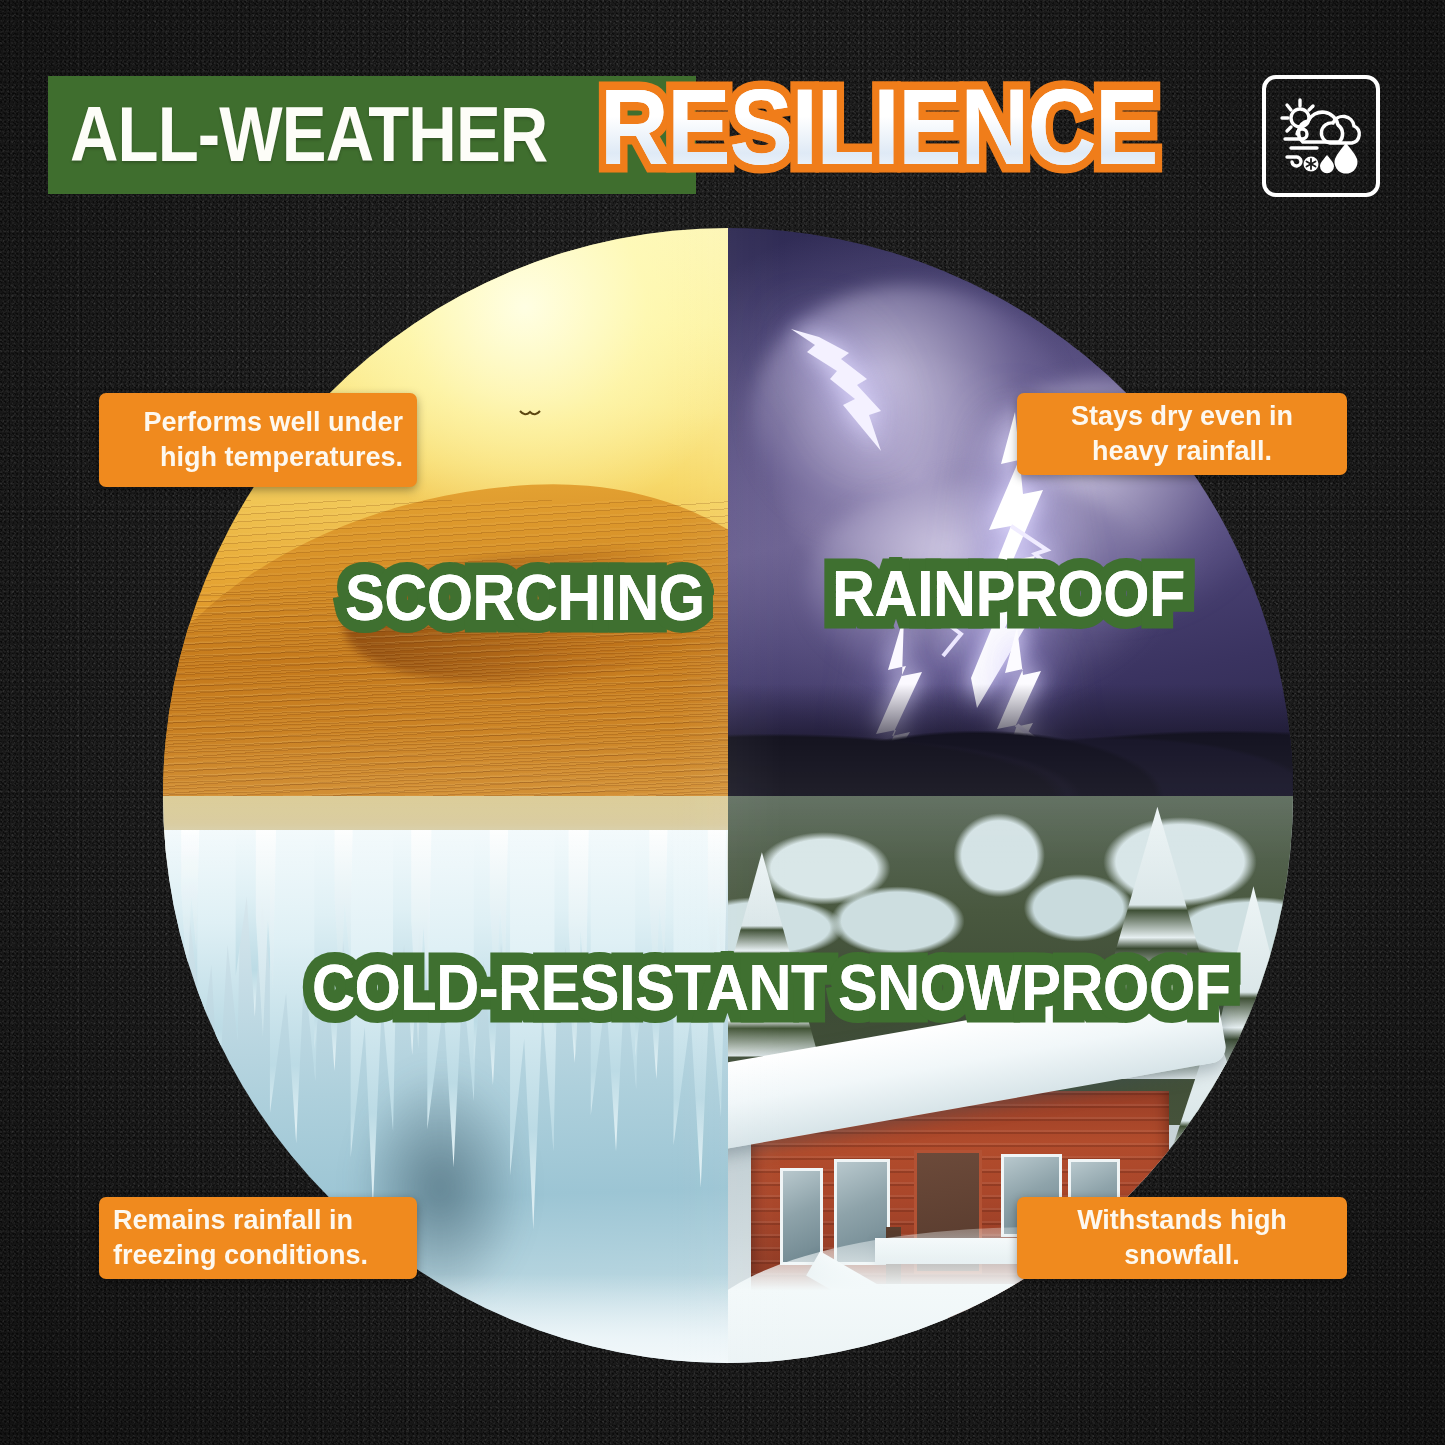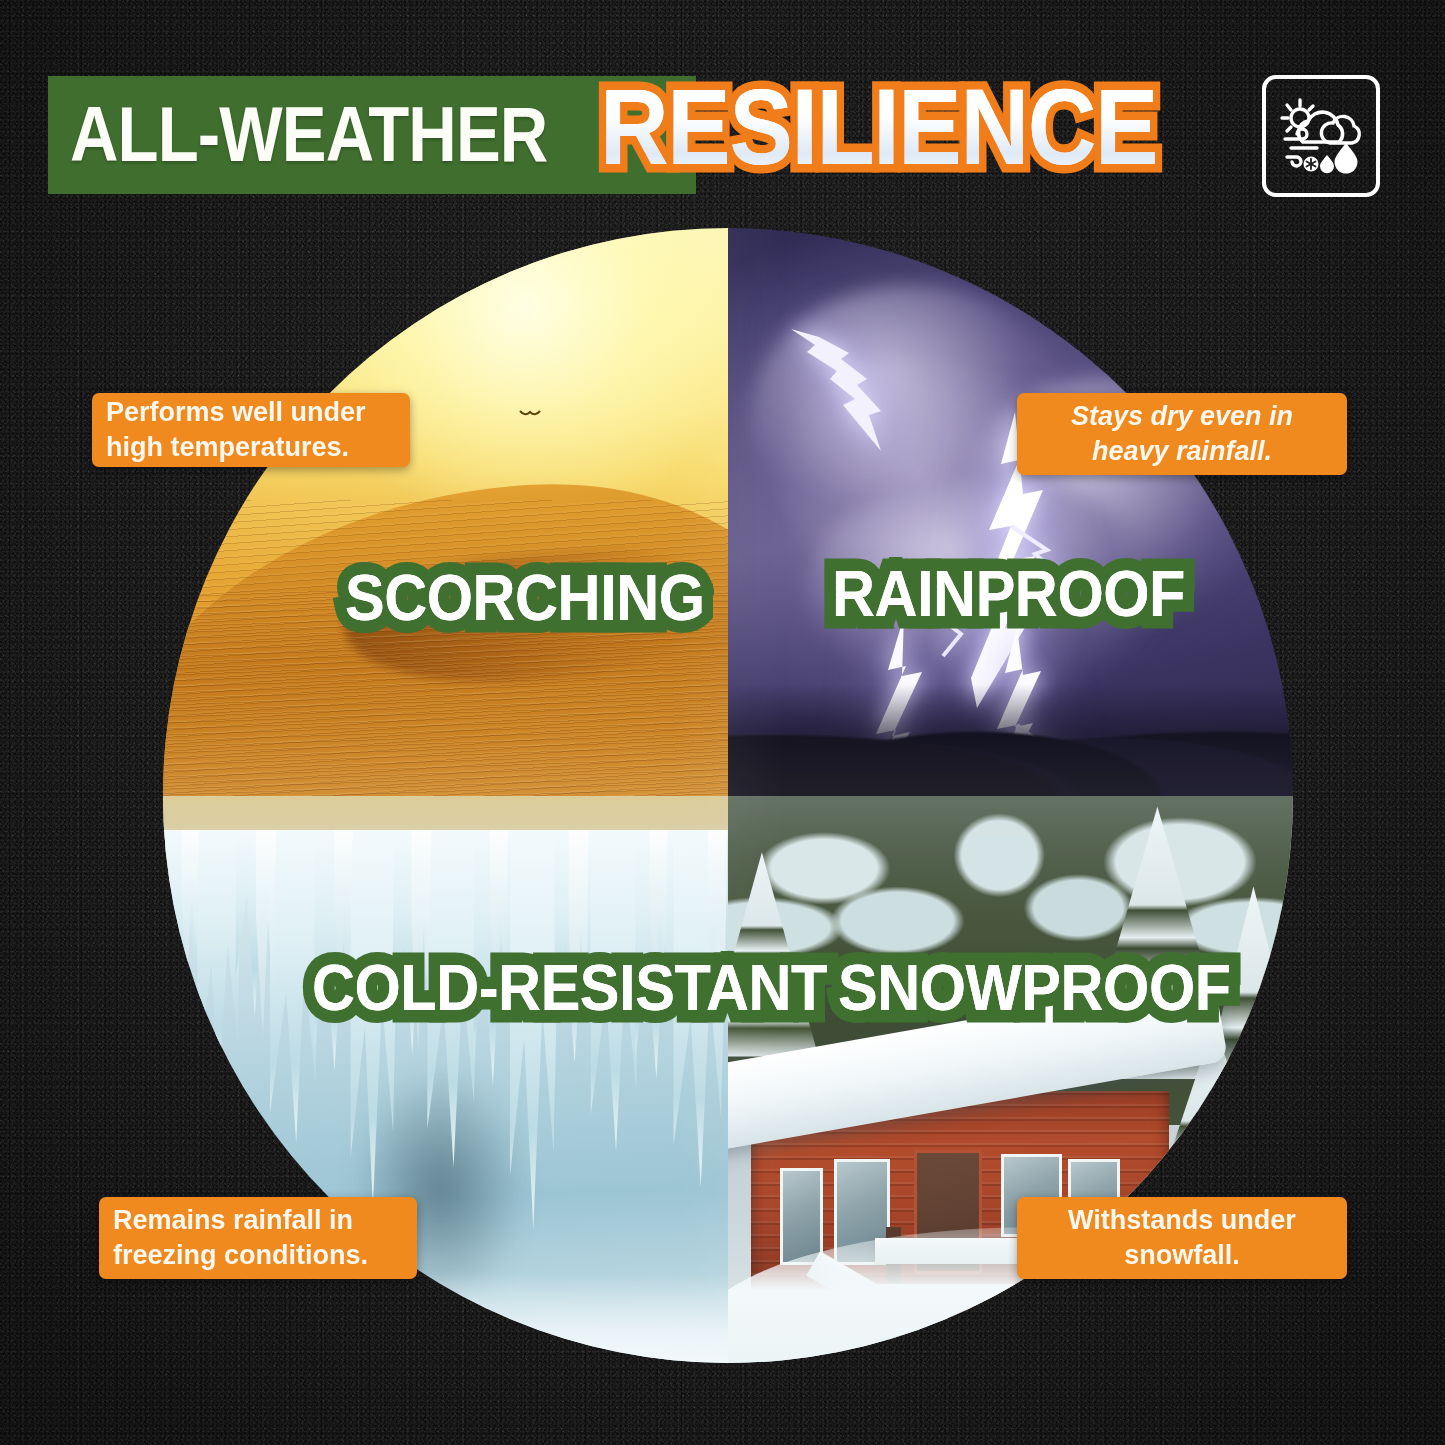--- a/index.html
+++ b/index.html
@@ -532,29 +532,29 @@
 
   <div class="pill-label" style="left:832px; top:552px; font-size:64px; line-height:84px;">RAINPROOF</div>
   <div class="pill-label-fill" style="left:832px; top:552px; font-size:64px; line-height:84px;">RAINPROOF</div>
 
   <div class="pill-label" style="left:312px; top:946px; font-size:64px; line-height:84px;">COLD-RESISTANT</div>
   <div class="pill-label-fill" style="left:312px; top:946px; font-size:64px; line-height:84px;">COLD-RESISTANT</div>
 
   <div class="pill-label" style="left:838px; top:946px; font-size:64px; line-height:84px;">SNOWPROOF</div>
   <div class="pill-label-fill" style="left:838px; top:946px; font-size:64px; line-height:84px;">SNOWPROOF</div>
 
-  <div class="callout" style="left:92px; top:393px; width:318px; height:74px; text-align:left; justify-content:flex-start;">
+  <div class="callout" style="left:99px; top:393px; width:318px; height:94px; text-align:right; justify-content:flex-start;">
     <span>Performs well under high temperatures.</span>
   </div>
 
-  <div class="callout" style="left:1017px; top:393px; width:330px; height:82px;font-style:italic;">
+  <div class="callout" style="left:1017px; top:393px; width:330px; height:82px;">
     <span>Stays dry even in heavy rainfall.</span>
   </div>
 
   <div class="callout" style="left:99px; top:1197px; width:318px; height:82px; text-align:left; justify-content:flex-start;">
     <span>Remains rainfall in freezing conditions.</span>
   </div>
 
   <div class="callout" style="left:1017px; top:1197px; width:330px; height:82px;">
-    <span>Withstands under snowfall.</span>
+    <span>Withstands high snowfall.</span>
   </div>
 
 </div>
 
 </body></html>

